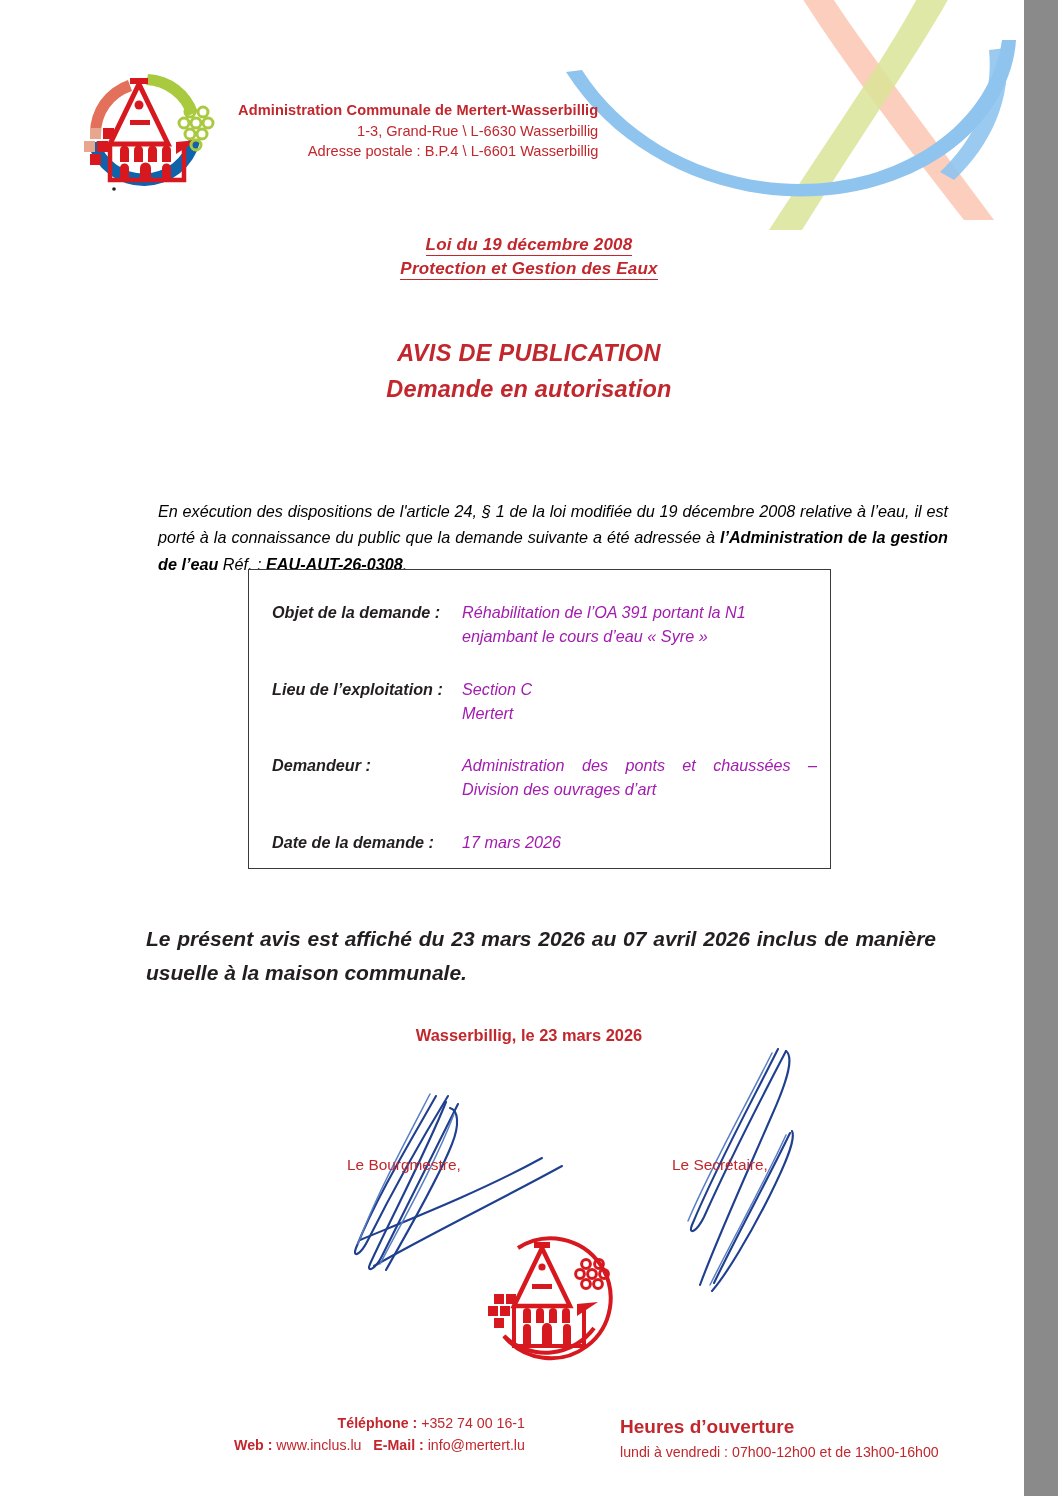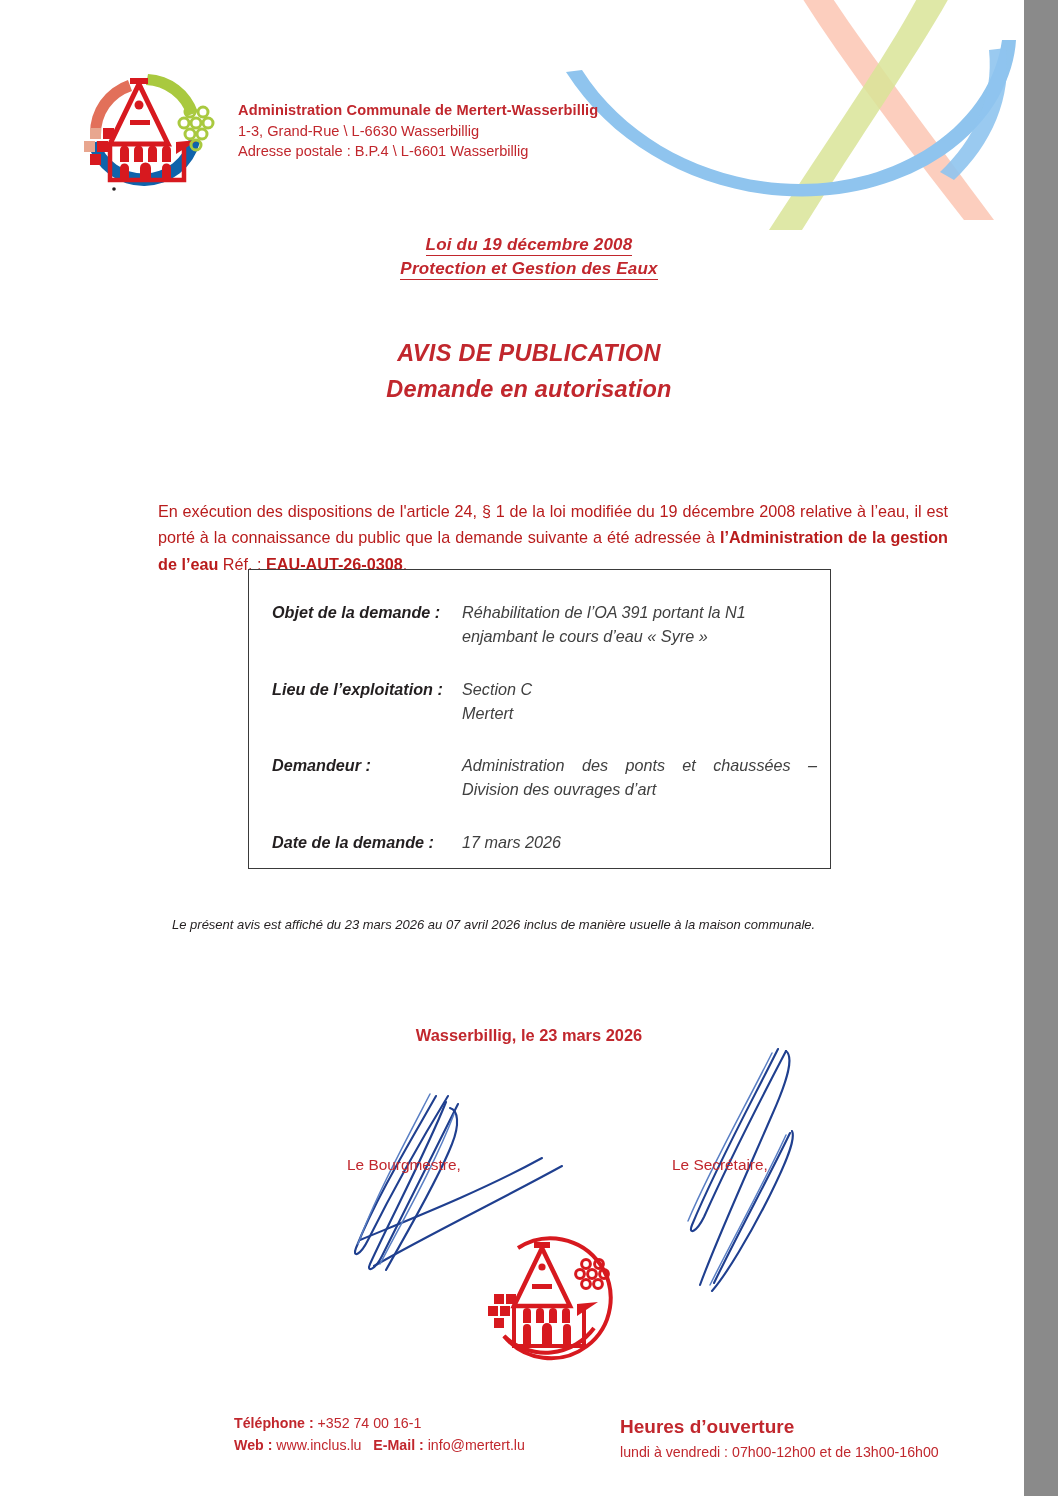--- a/index.html
+++ b/index.html
@@ -50,20 +50,21 @@
   .org-name {
     font-size: 14.6px;
     font-weight: bold;
     letter-spacing: .1px;
     white-space: nowrap;
   }
   .org-line {
     font-size: 14.6px;
     font-weight: normal;
     white-space: nowrap;
+    text-align: right;
   }
 
   
   .title-block {
     position: absolute;
     top: 233px;
     left: 0;
     width: 1058px;
     text-align: center;
     color: #c1272d;
@@ -101,23 +102,24 @@
     letter-spacing: .2px;
   }
 
   
   .intro {
     position: absolute;
     top: 482px;
     left: 158px;
     width: 790px;
     font-size: 16.2px;
+    font-style: italic;
     line-height: 1.62;
     text-align: justify;
-    color: #b91c1c;
+    color: #000000;
   }
   .intro b { font-weight: bold; }
 
   
   .detail-box {
     position: absolute;
     top: 569px;
     left: 248px;
     width: 583px;
     height: 300px;
@@ -142,35 +144,36 @@
     font-weight: bold;
     font-style: italic;
     line-height: 1.5;
     color: #231f20;
   }
   .dvalue {
     flex: 1;
     font-size: 16.2px;
     font-style: italic;
     line-height: 1.5;
-    color: #404040;
+    color: #a21caf;
   }
   .dvalue .vline { display: block; }
 
   
   .closing {
     position: absolute;
     top: 901px;
-    left: 172px;
+    left: 146px;
     width: 790px;
-    font-size: 13px;
+    font-size: 21px;
     font-style: italic;
     line-height: 1.62;
     text-align: justify;
     color: #231f20;
+    font-weight: bold;
   }
 
   
   .place-date {
     position: absolute;
     top: 1026px;
     left: 0;
     width: 1058px;
     text-align: center;
     font-size: 16.4px;
@@ -203,21 +206,21 @@
   }
 
   
   .footer {
     position: absolute;
     top: 1412px;
     left: 0;
     width: 1058px;
     height: 60px;
   }
-  .f-col-left  { position: absolute; left: 234px; top: 0; }
+  .f-col-left  { position: absolute; left: 234px; top: 0; text-align: right; }
   .f-col-right { position: absolute; left: 620px; top: 0; }
   .f-line {
     font-size: 14.2px;
     color: #c1272d;
     line-height: 1.55;
     white-space: nowrap;
   }
   .f-line b { font-weight: bold; }
   .f-head {
     font-size: 19px;

